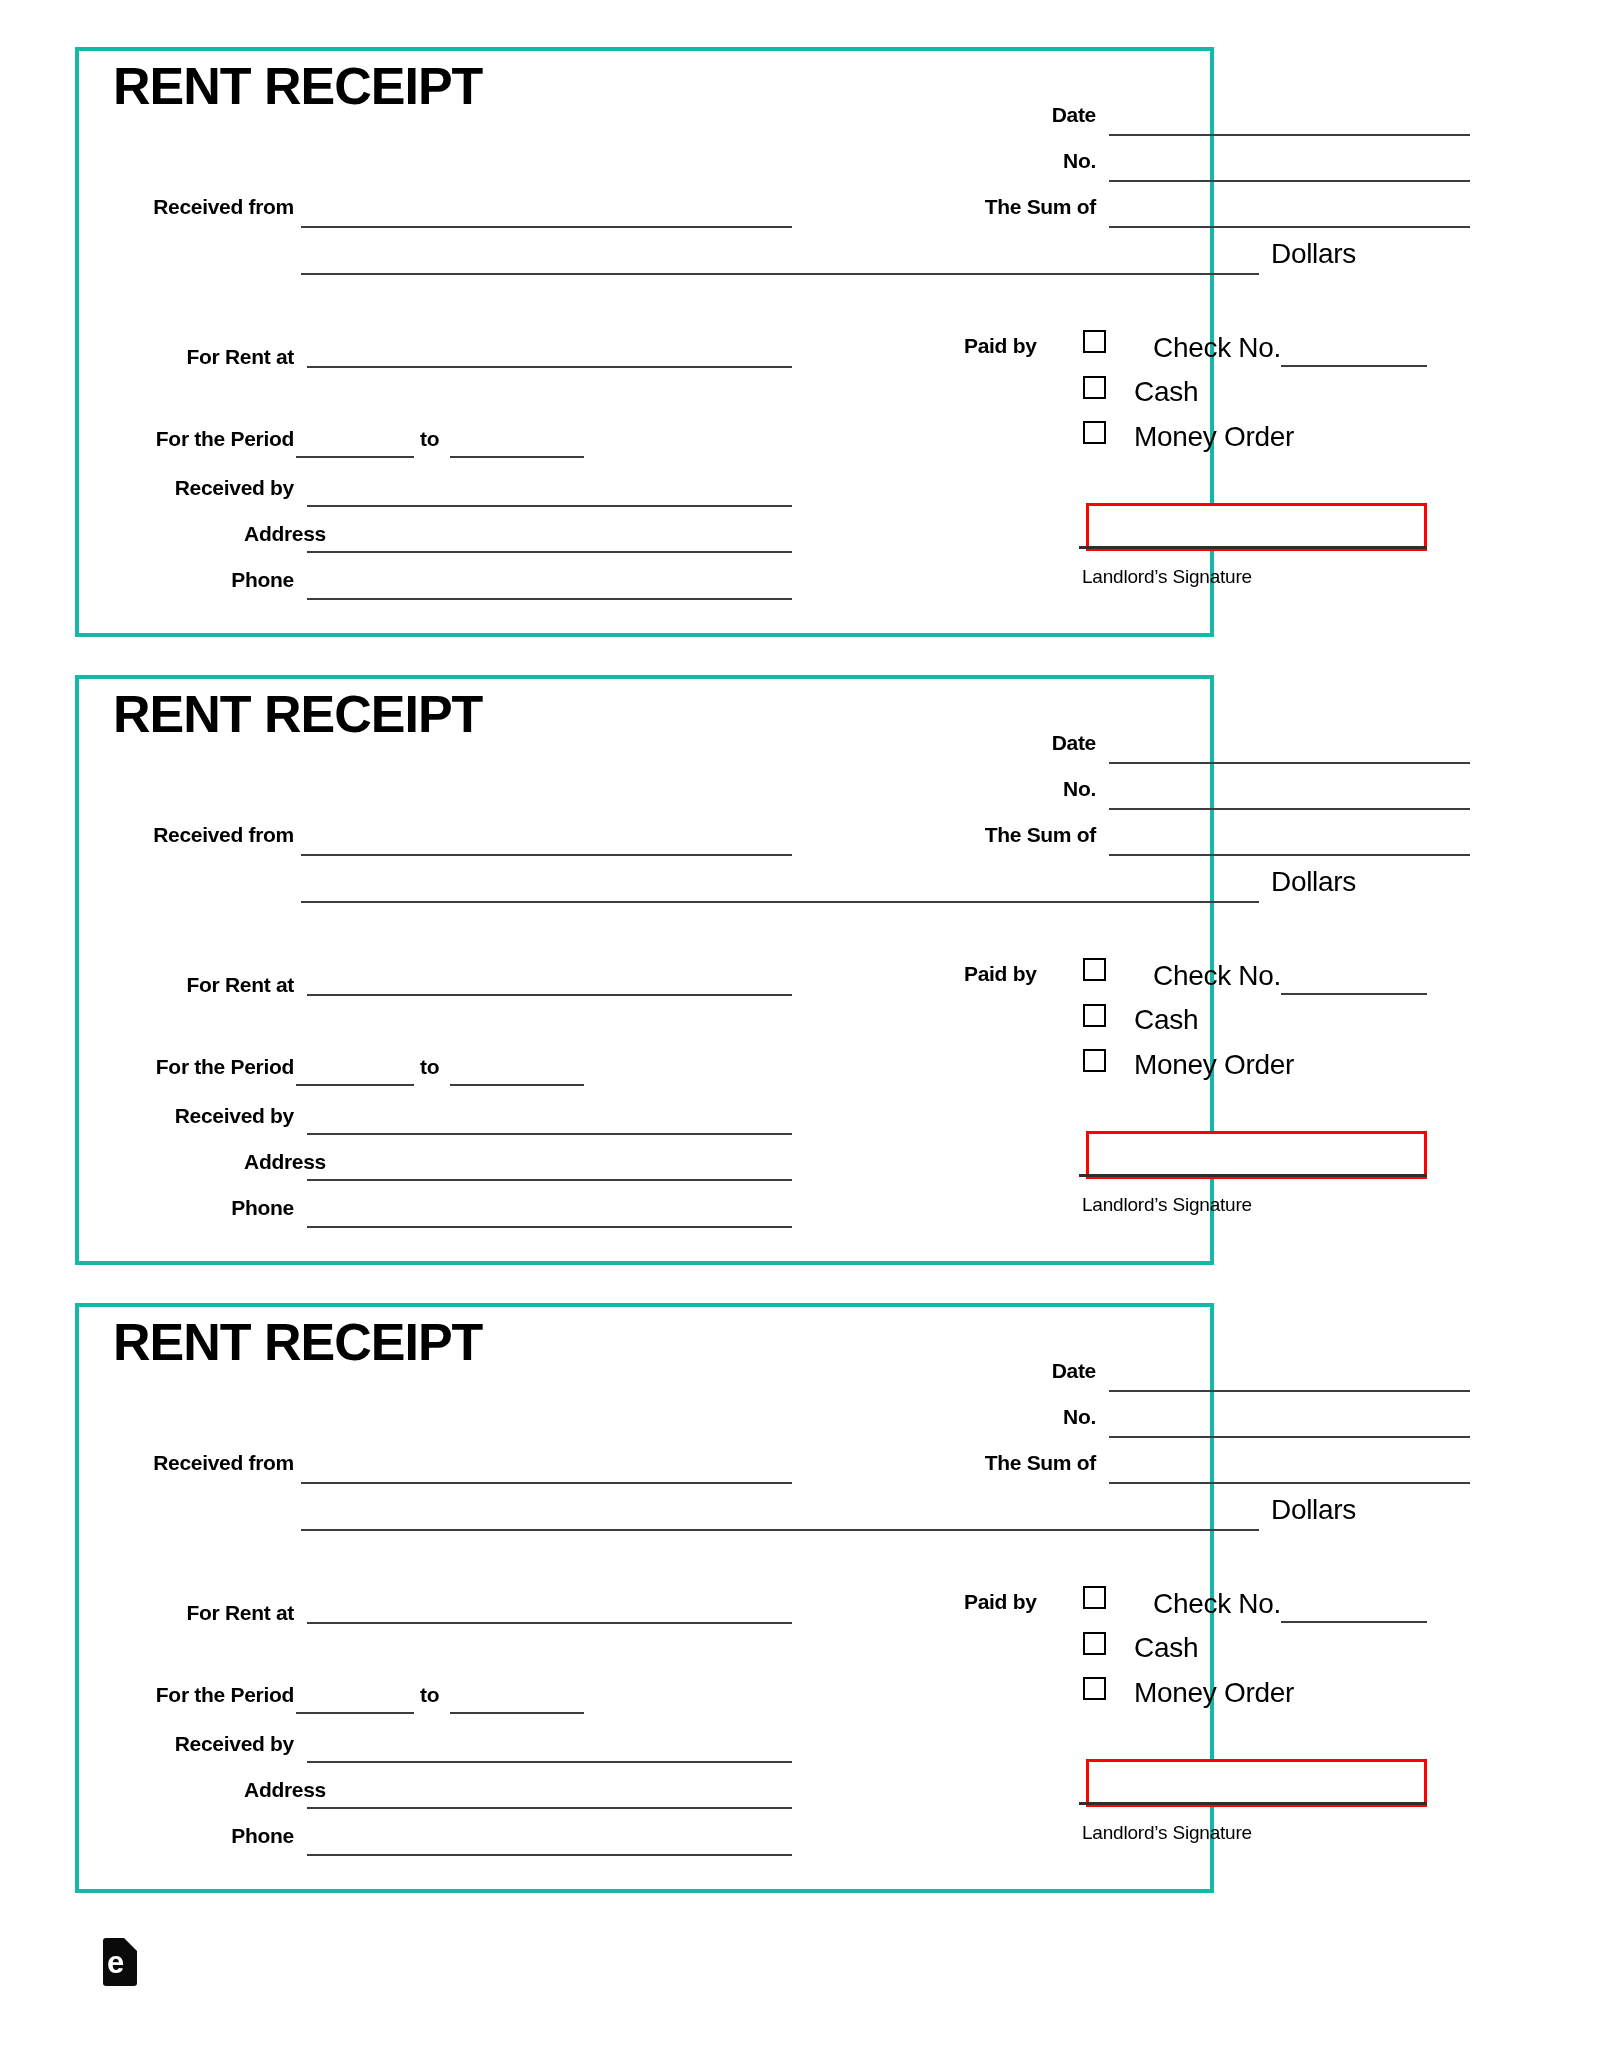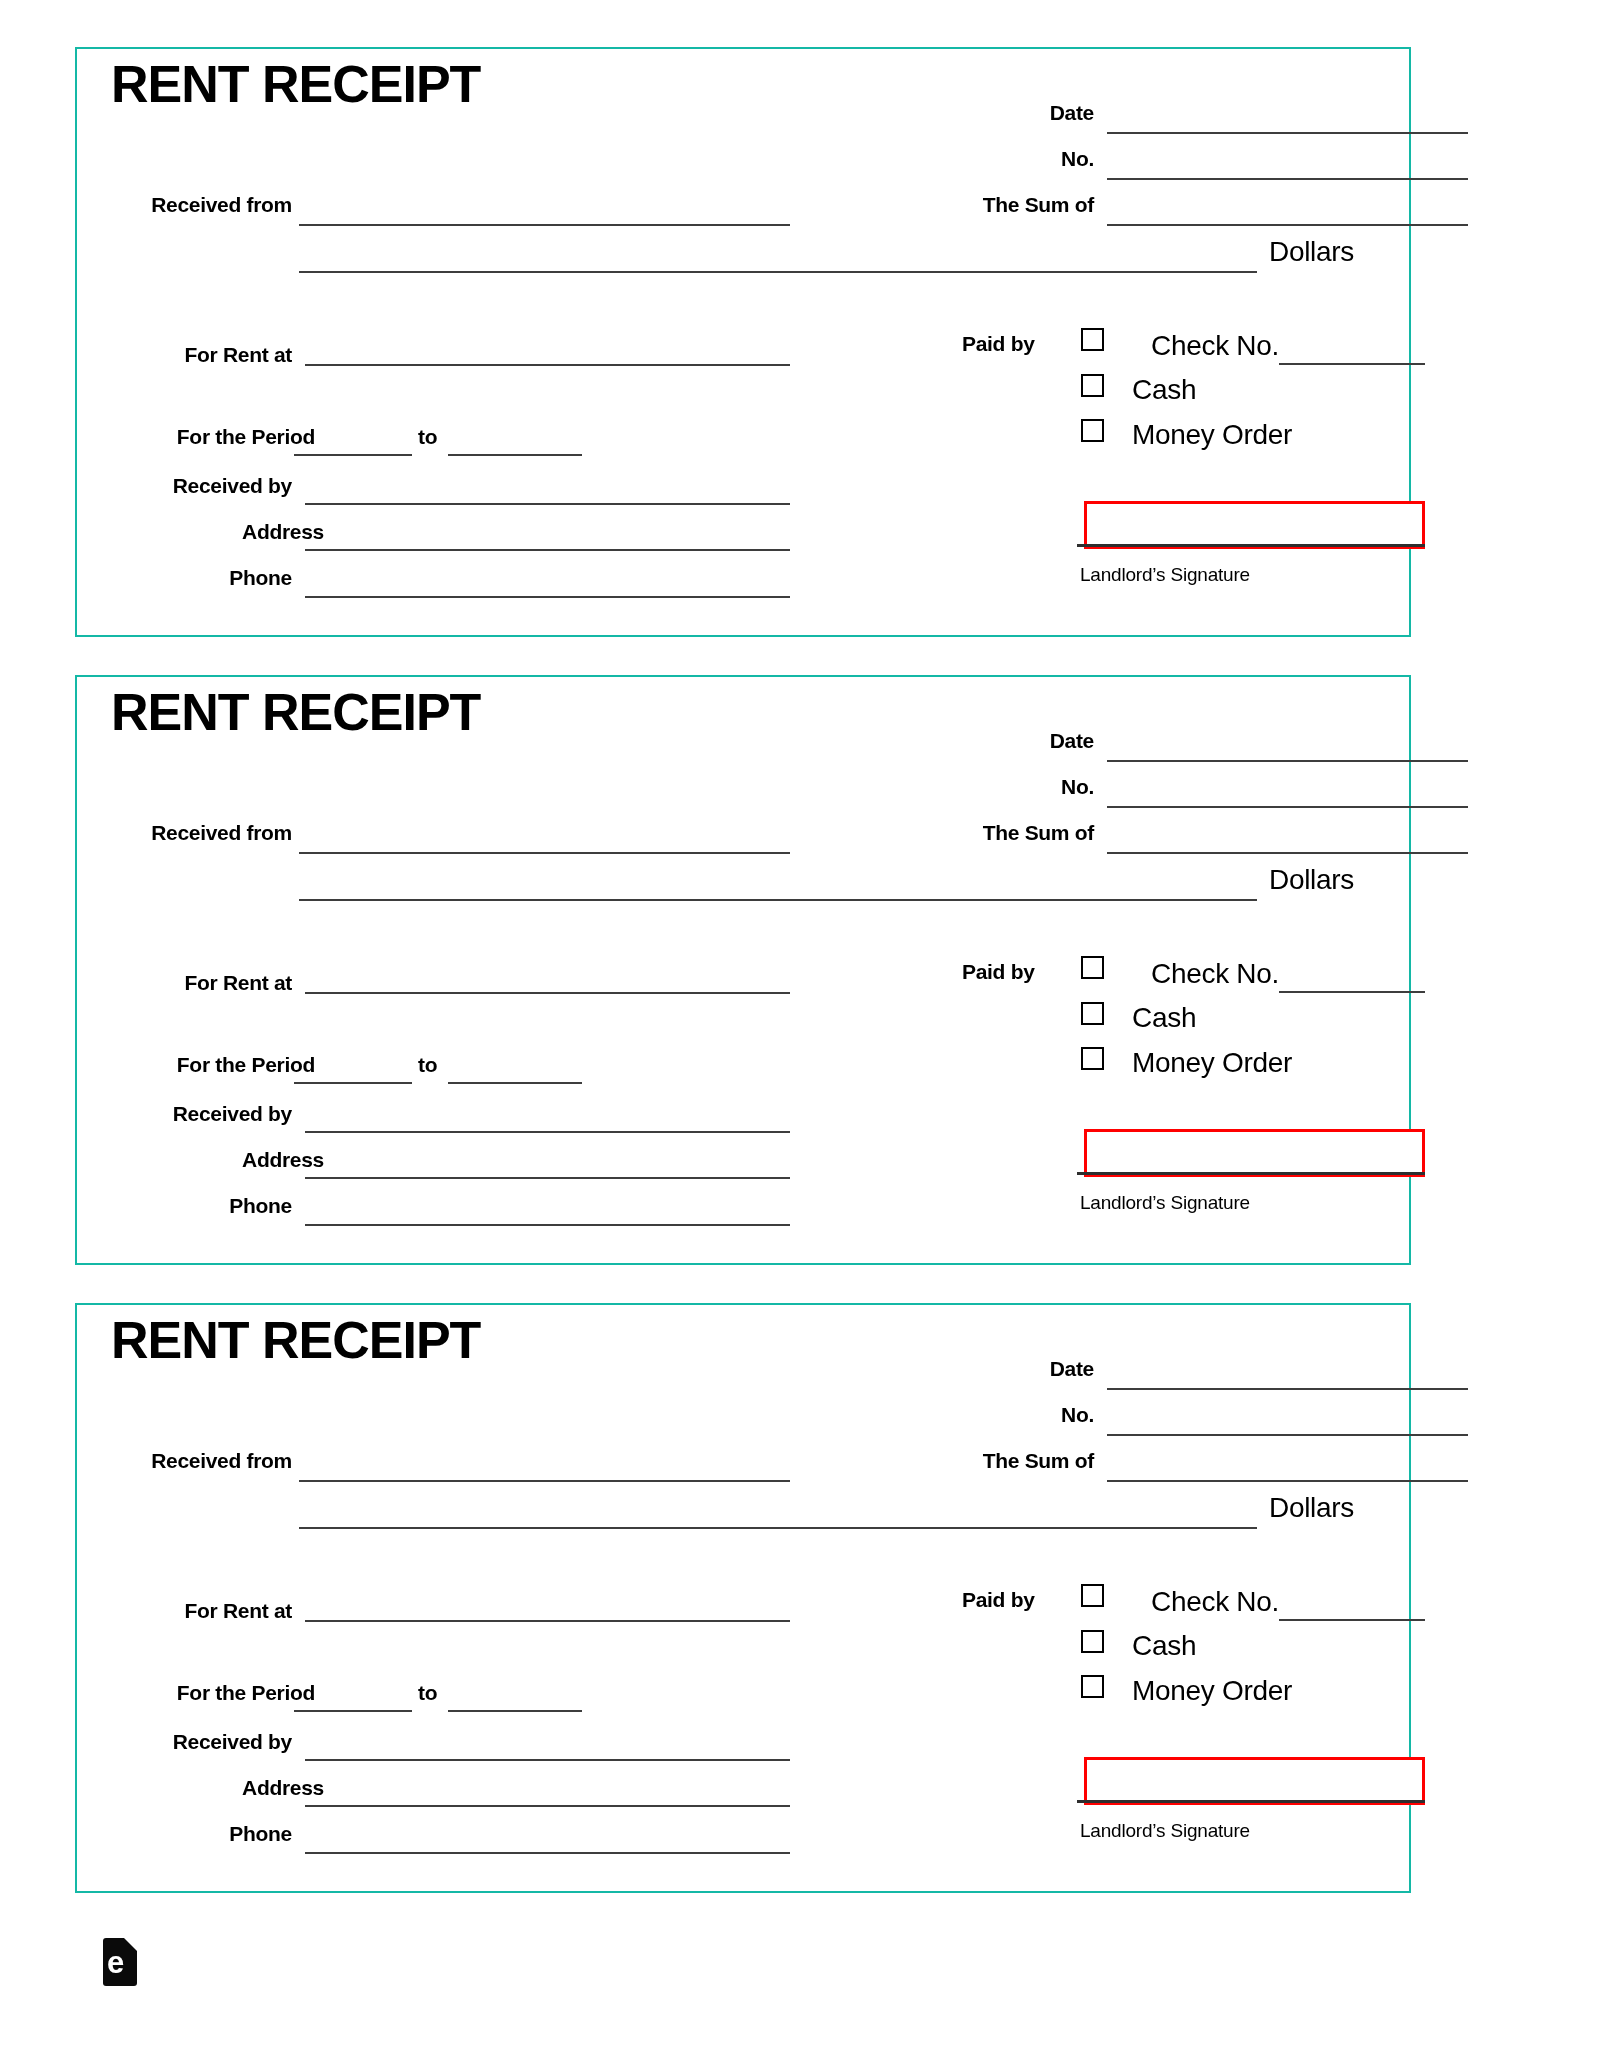--- a/index.html
+++ b/index.html
@@ -9,24 +9,24 @@
     height: 2070px;
     background: #ffffff;
     font-family: "Liberation Sans", sans-serif;
     color: #000;
     overflow: hidden;
   }
   #receipts { position: absolute; left: 0; top: 47px; }
   .receipt {
     position: relative;
     box-sizing: border-box;
-    width: 1336px;
+    width: 1139px;
     height: 590px;
     margin: 0 0 38px 75px;
-    border: 2px solid #14b8a6;
+    border: 4px solid #14b8a6;
     background: #fff;
   }
   .title {
     position: absolute;
     left: 34px; top: 8px;
     margin: 0;
     font-size: 52px;
     line-height: 54px;
     font-weight: bold;
     letter-spacing: -1px;
@@ -80,21 +80,21 @@
     border: 2px solid #000;
     background: #fff;
   }
   .cb-check { top: 279px; }
   .cb-cash { top: 325px; }
   .cb-money { top: 370px; }
   .pos-check-no { left: 1034px; top: 285px; margin-left: 40px; }
   .line-check-no { left: 1202px; top: 314px; width: 146px; }
   .pos-cash { left: 1055px; top: 329px; }
   .pos-money-order { left: 1055px; top: 374px; }
-  .pos-period { top: 377px; margin-left: 23px; }
+  .pos-period { top: 377px; }
   .line-period-from { left: 217px; top: 405px; width: 118px; }
   .pos-to { left: 341px; top: 377px; }
   .line-period-to { left: 371px; top: 405px; width: 134px; }
   .pos-received-by { top: 426px; }
   .line-received-by { left: 228px; top: 454px; width: 485px; }
   .pos-address { top: 472px; margin-left: 32px; }
   .line-address { left: 228px; top: 500px; width: 485px; }
   .pos-phone { top: 518px; }
   .line-phone { left: 228px; top: 547px; width: 485px; }
   .signature-box {

